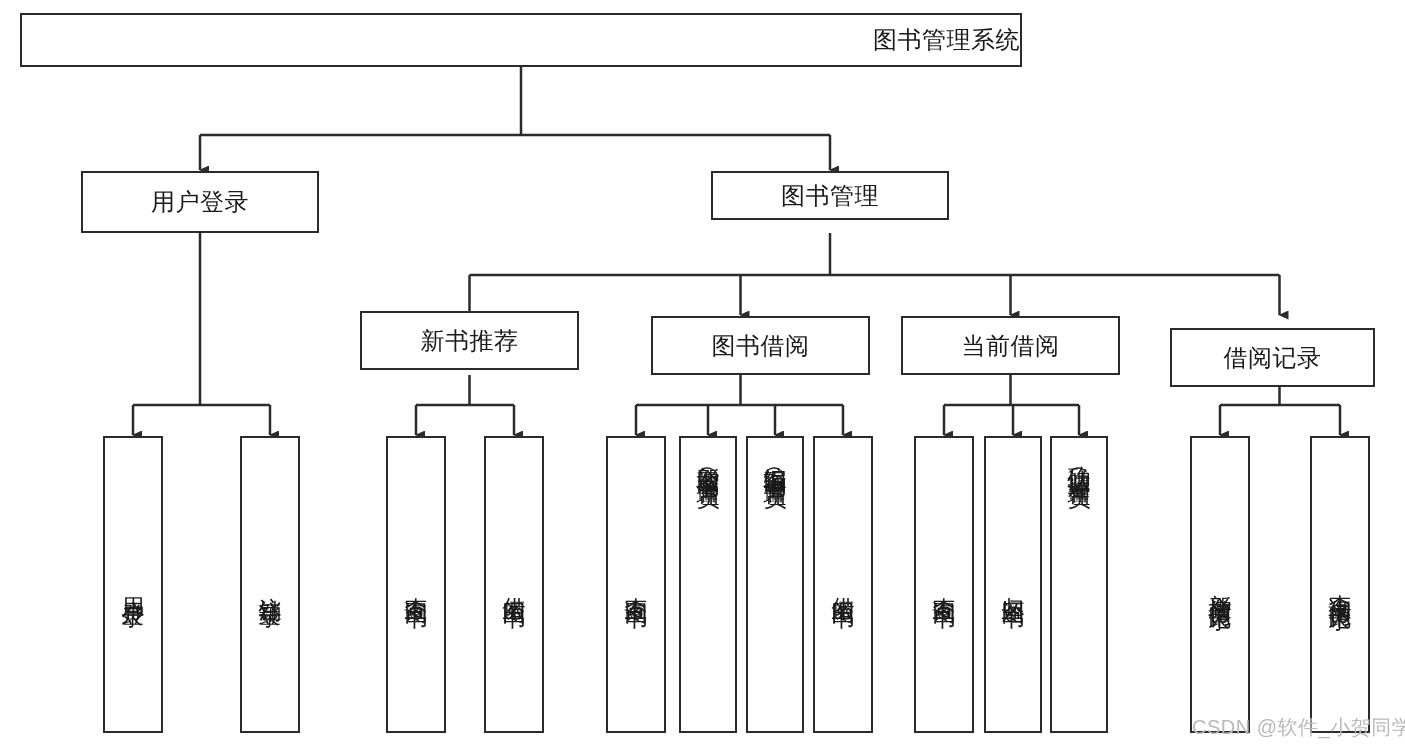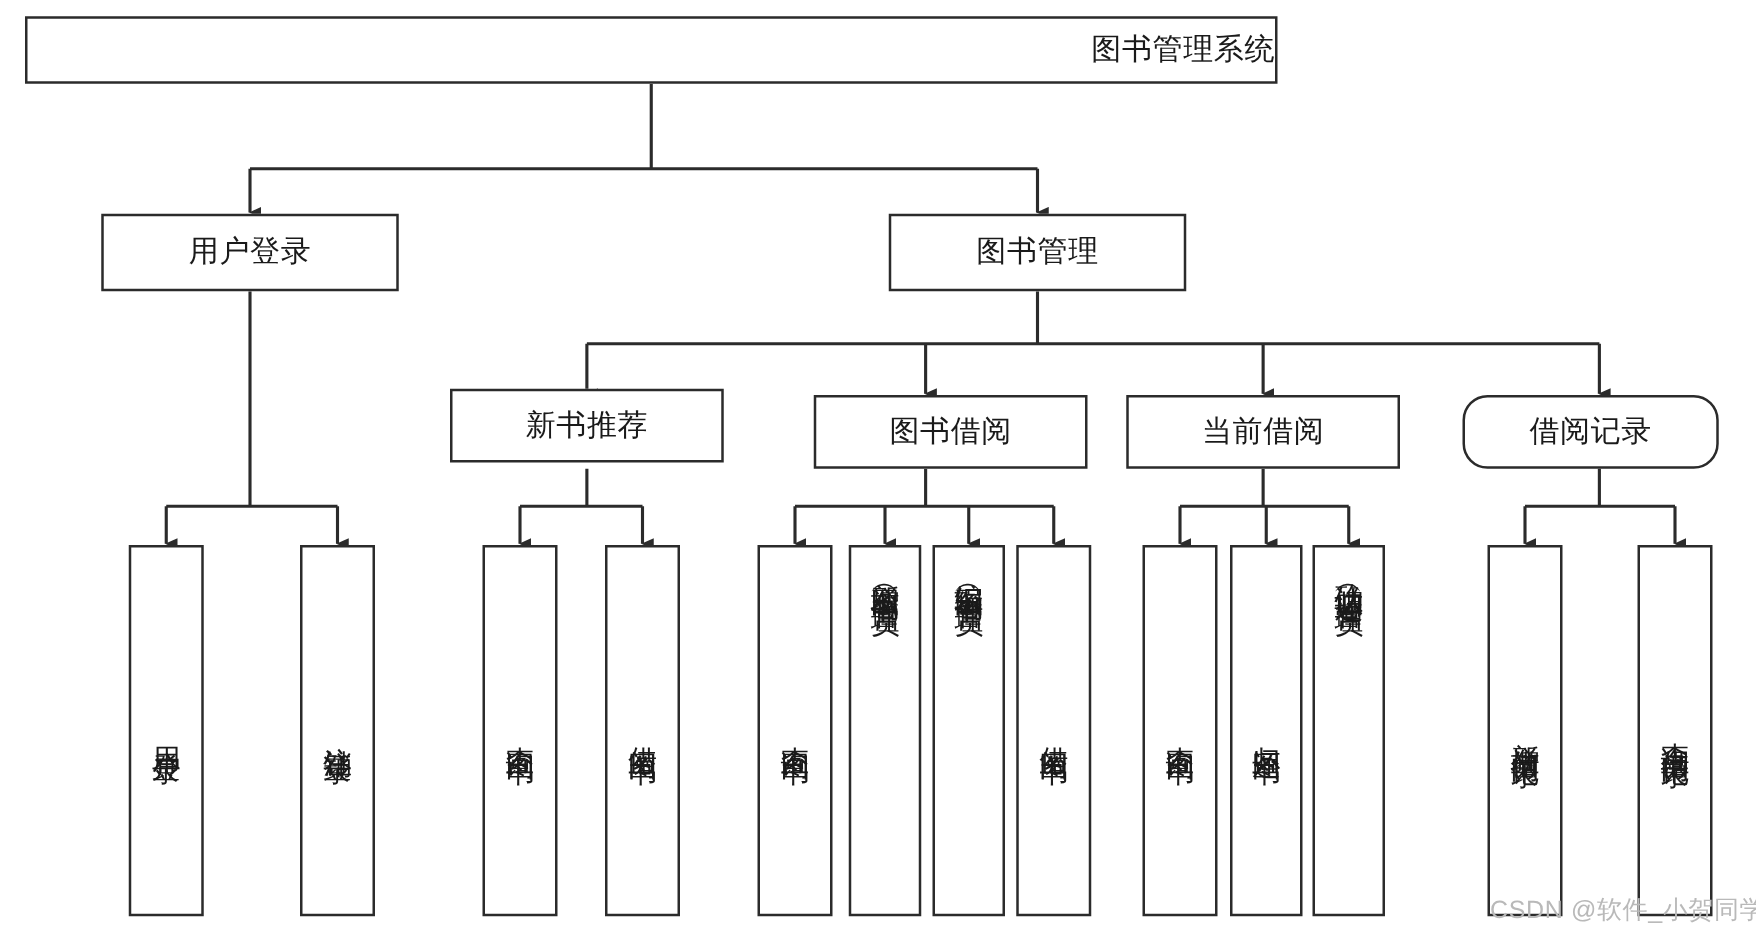--- a/index.html
+++ b/index.html
@@ -116,33 +116,33 @@
         <line x1="1340" y1="405" x2="1340" y2="435" stroke="#2b2b2b" stroke-width="2.5" marker-end="url(#arrowhead)"></line>
       </g>
   </svg>
   <div id="nodes-layer">
       <div class="node-box horizontal" style="left: 20px; top: 13px; width: 1002px; height: 54px; justify-content: flex-end;">
         <span class="node-label">图书管理系统</span>
       </div>
       <div class="node-box horizontal" style="left: 81px; top: 171px; width: 238px; height: 62px;">
         <span class="node-label">用户登录</span>
       </div>
-      <div class="node-box horizontal" style="left: 711px; top: 171px; width: 238px; height: 62px;">
+      <div class="node-box horizontal" style="left: 711px; top: 171px; width: 238px; height: 49px;">
         <span class="node-label">图书管理</span>
       </div>
       <div class="node-box horizontal" style="left: 360px; top: 311px; width: 219px; height: 59px;">
         <span class="node-label">新书推荐</span>
       </div>
       <div class="node-box horizontal" style="left: 631px; top: 316px; width: 219px; height: 59px; margin-left: 20px;">
         <span class="node-label">图书借阅</span>
       </div>
       <div class="node-box horizontal" style="left: 901px; top: 316px; width: 219px; height: 59px;">
         <span class="node-label">当前借阅</span>
       </div>
-      <div class="node-box horizontal" style="left: 1170px; top: 316px; width: 205px; height: 59px; border-radius: 20px;">
+      <div class="node-box horizontal" style="left: 1170px; top: 328px; width: 205px; height: 59px;">
         <span class="node-label">借阅记录</span>
       </div>
       <div class="node-box vertical centered" style="left: 103px; top: 436px; width: 60px; height: 297px;">
         <span class="node-label">用户登录</span>
       </div>
       <div class="node-box vertical centered" style="left: 240px; top: 436px; width: 60px; height: 297px;">
         <span class="node-label">注销登录</span>
       </div>
       <div class="node-box vertical centered" style="left: 386px; top: 436px; width: 60px; height: 297px;">
         <span class="node-label">查询图书</span>

